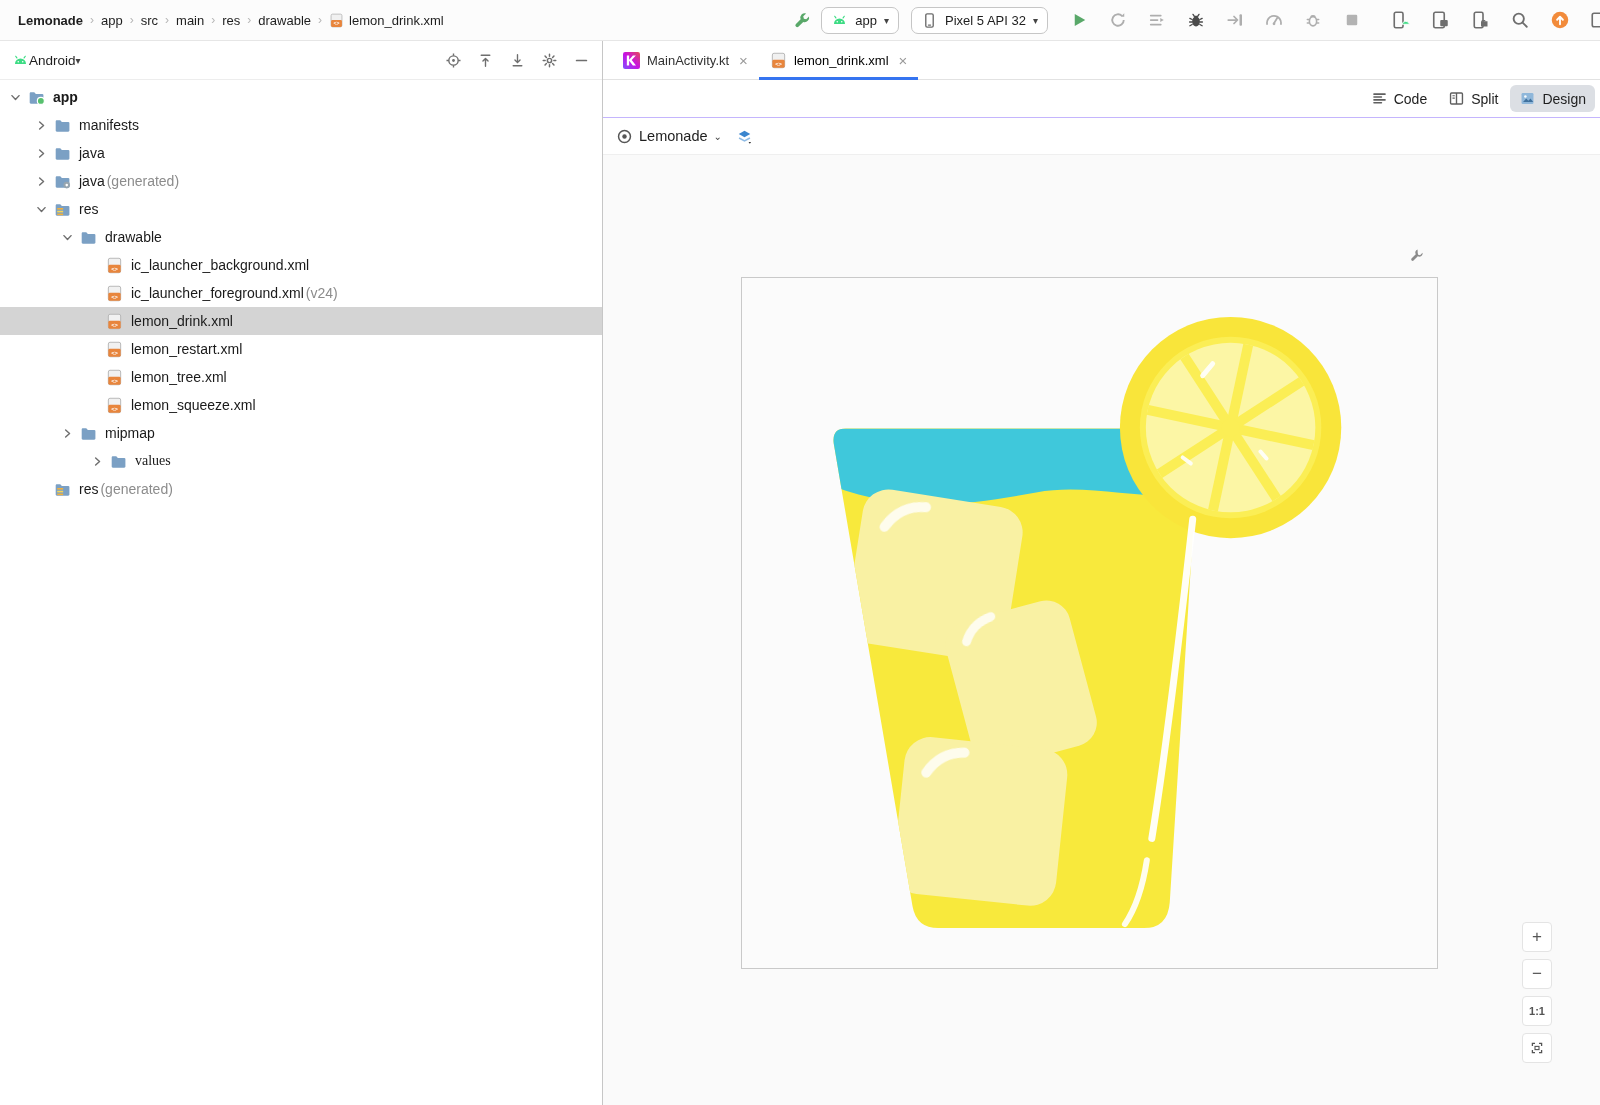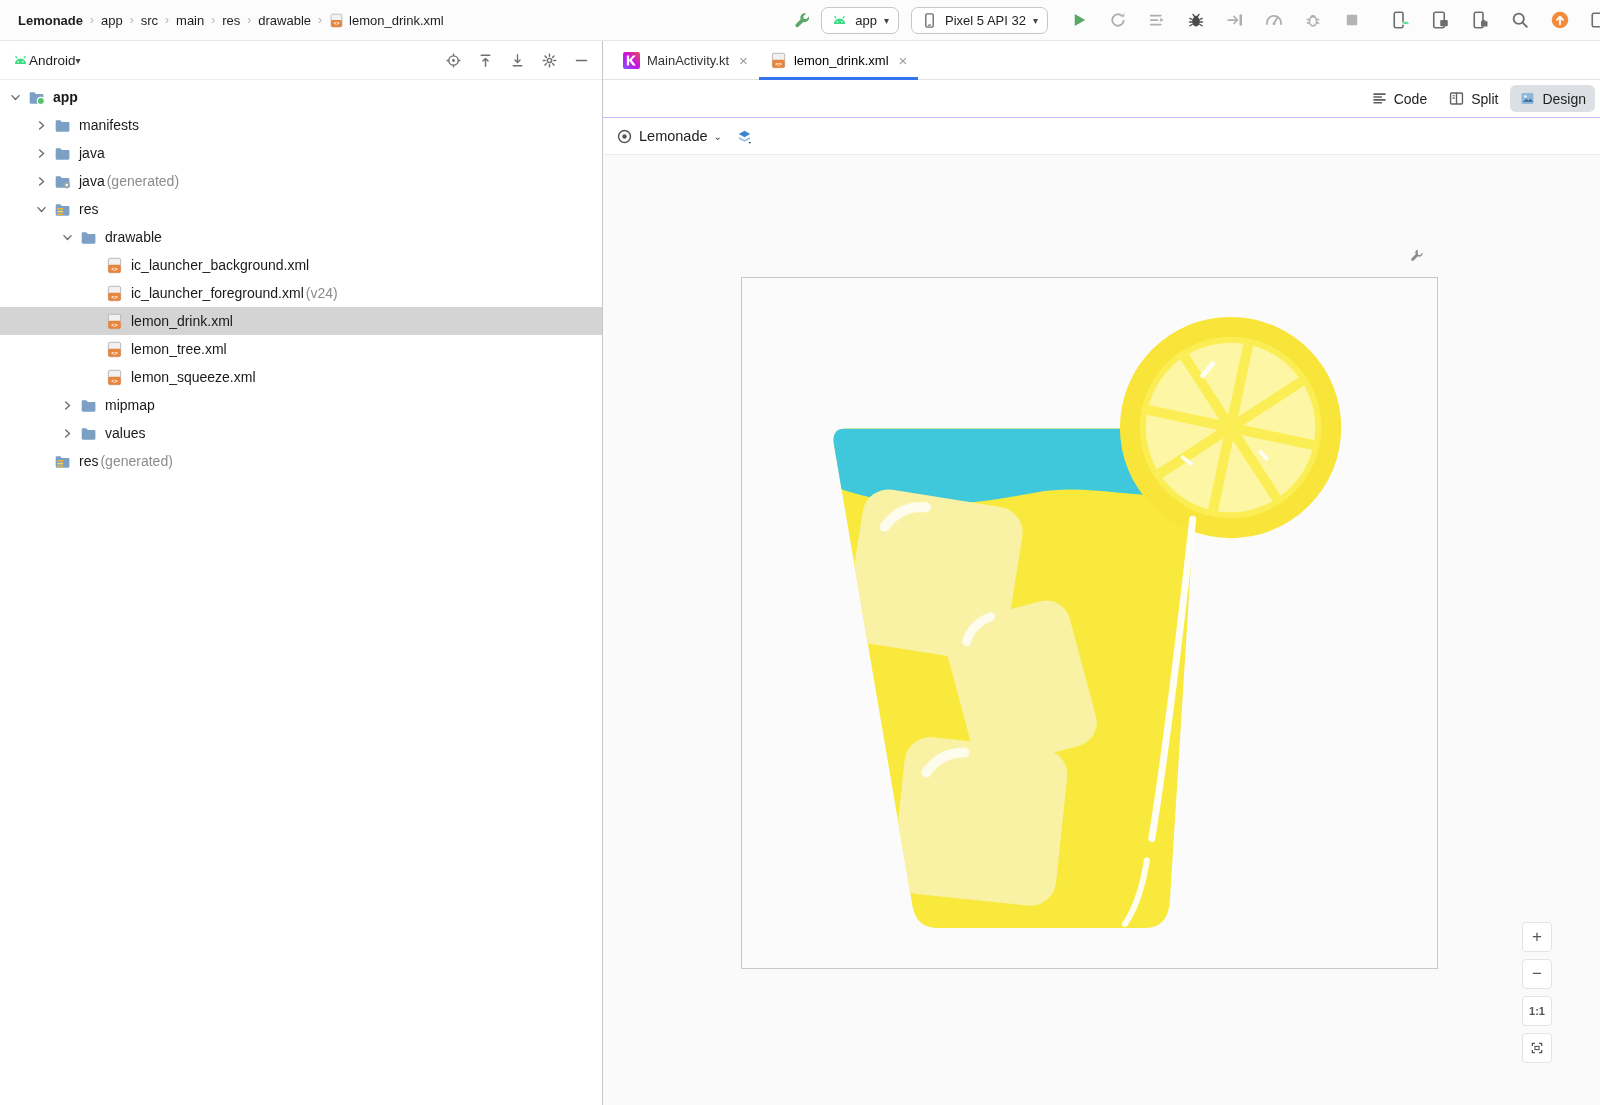--- a/index.html
+++ b/index.html
@@ -416,47 +416,58 @@
         </div>
         <div class="tree-row" style="padding-left: 84px;">
           <span class="chev"></span>
           <span class="t-icon">
             <svg viewBox="0 0 16 16">
               <rect x="2.2" y="1.2" width="11.6" height="13.6" rx="1.6" fill="#f1f1f1" stroke="#b6b6b6" stroke-width="0.9"></rect>
               <rect x="2.2" y="7.4" width="11.6" height="7.4" rx="1.4" fill="#e8853c"></rect>
               <text x="8" y="13.2" font-size="5.4" font-weight="bold" fill="#fff" text-anchor="middle" font-family="Liberation Sans,sans-serif">&lt;&gt;</text>
             </svg>
           </span>
-          <span class="t-label">lemon_tree.xml</span>
+          <span class="t-label">lemon_restart.xml</span>
         </div>
         <div class="tree-row" style="padding-left: 84px;">
           <span class="chev"></span>
           <span class="t-icon">
             <svg viewBox="0 0 16 16">
               <rect x="2.2" y="1.2" width="11.6" height="13.6" rx="1.6" fill="#f1f1f1" stroke="#b6b6b6" stroke-width="0.9"></rect>
               <rect x="2.2" y="7.4" width="11.6" height="7.4" rx="1.4" fill="#e8853c"></rect>
               <text x="8" y="13.2" font-size="5.4" font-weight="bold" fill="#fff" text-anchor="middle" font-family="Liberation Sans,sans-serif">&lt;&gt;</text>
             </svg>
           </span>
+          <span class="t-label">lemon_tree.xml</span>
+        </div>
+        <div class="tree-row" style="padding-left: 84px;">
+          <span class="chev"></span>
+          <span class="t-icon">
+            <svg viewBox="0 0 16 16">
+              <rect x="2.2" y="1.2" width="11.6" height="13.6" rx="1.6" fill="#f1f1f1" stroke="#b6b6b6" stroke-width="0.9"></rect>
+              <rect x="2.2" y="7.4" width="11.6" height="7.4" rx="1.4" fill="#e8853c"></rect>
+              <text x="8" y="13.2" font-size="5.4" font-weight="bold" fill="#fff" text-anchor="middle" font-family="Liberation Sans,sans-serif">&lt;&gt;</text>
+            </svg>
+          </span>
           <span class="t-label">lemon_squeeze.xml</span>
         </div>
         <div class="tree-row" style="padding-left: 58px; align-items: center;">
           <span class="chev">
             <svg viewBox="0 0 16 16">
               <path d="M6 4.2l4.2 3.8L6 11.8" fill="none" stroke="#6e6e6e" stroke-width="1.5" stroke-linecap="round" stroke-linejoin="round"></path>
             </svg>
           </span>
           <span class="t-icon">
             <svg viewBox="0 0 16 16">
               <path d="M1.6 4.1c0-.6.5-1.1 1.1-1.1h3.2l1.5 1.6h6a1.1 1.1 0 0 1 1.1 1.1v7.1c0 .6-.5 1.1-1.1 1.1H2.7c-.6 0-1.1-.5-1.1-1.1z" fill="#7ba0c4"></path>
             </svg>
           </span>
           <span class="t-label">mipmap</span>
         </div>
-        <div class="tree-row" style="padding-left: 58px;">
+        <div class="tree-row" style="padding-left: 88px; font-family: Liberation Serif, serif;">
           <span class="chev">
             <svg viewBox="0 0 16 16">
               <path d="M6 4.2l4.2 3.8L6 11.8" fill="none" stroke="#6e6e6e" stroke-width="1.5" stroke-linecap="round" stroke-linejoin="round"></path>
             </svg>
           </span>
           <span class="t-icon">
             <svg viewBox="0 0 16 16">
               <path d="M1.6 4.1c0-.6.5-1.1 1.1-1.1h3.2l1.5 1.6h6a1.1 1.1 0 0 1 1.1 1.1v7.1c0 .6-.5 1.1-1.1 1.1H2.7c-.6 0-1.1-.5-1.1-1.1z" fill="#7ba0c4"></path>
             </svg>
           </span>

